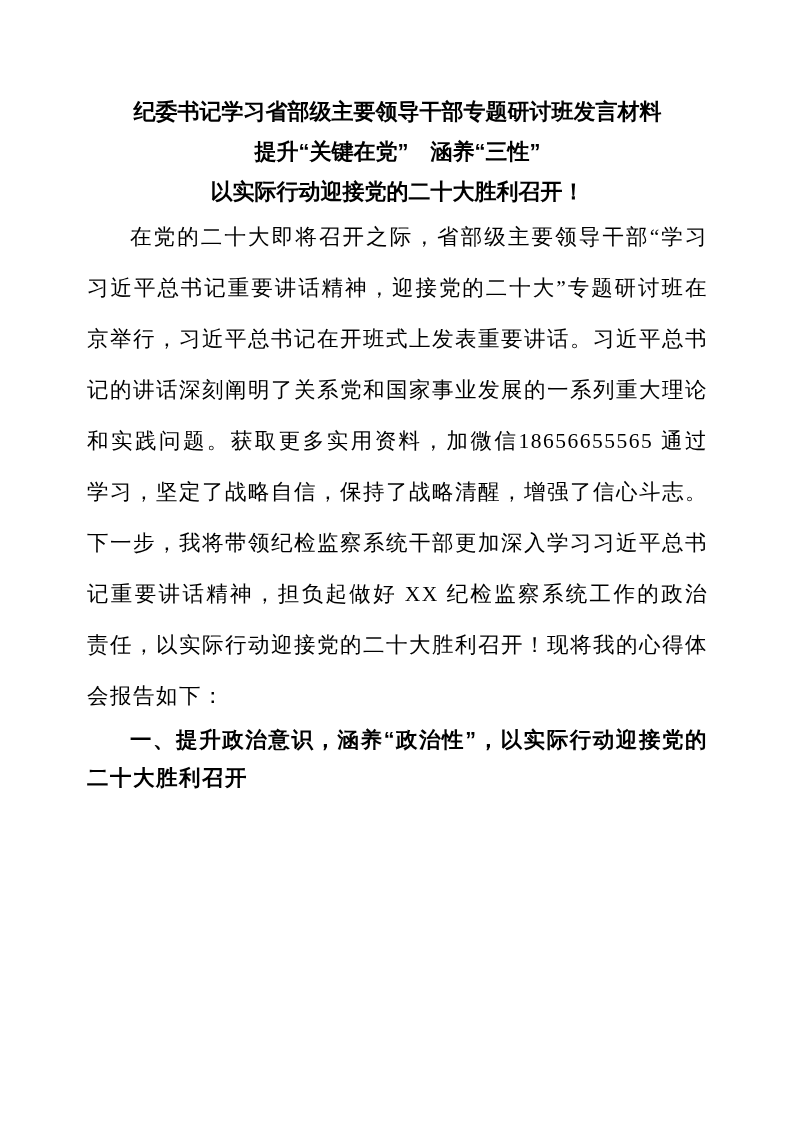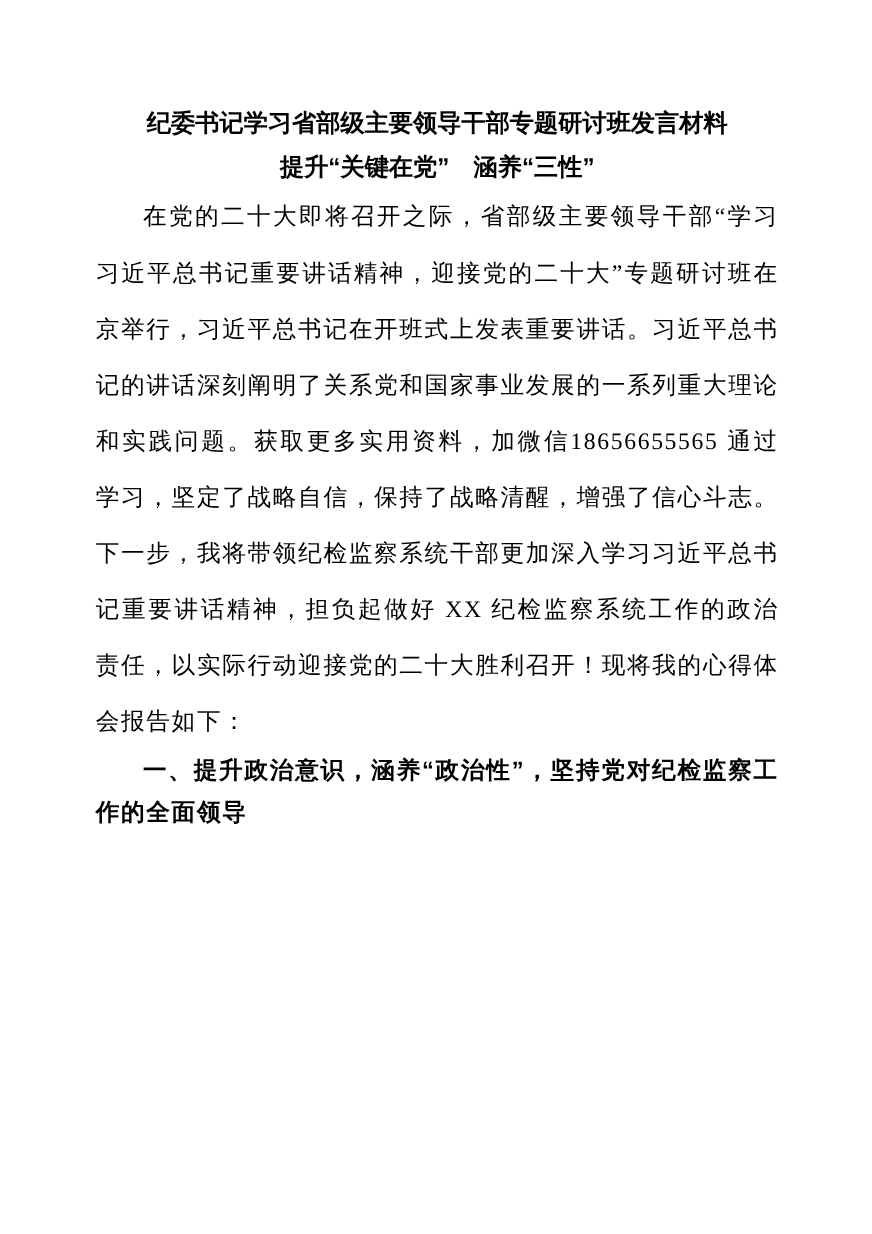--- a/index.html
+++ b/index.html
@@ -48,18 +48,19 @@
     text-indent: 2em;
     color: #000000;
   }
 </style>
 </head>
 <body>
 
 <div class="page">
   <div class="doc-title">纪委书记学习省部级主要领导干部专题研讨班发言材料</div>
   <div class="doc-title">提升“关键在党”　涵养“三性”</div>
+  <div class="doc-title">以实际行动迎接党的二十大胜利召开！</div>
 
   <p class="body-para">在党的二十大即将召开之际，省部级主要领导干部“学习习近平总书记重要讲话精神，迎接党的二十大”专题研讨班在京举行，习近平总书记在开班式上发表重要讲话。习近平总书记的讲话深刻阐明了关系党和国家事业发展的一系列重大理论和实践问题。获取更多实用资料，加微信18656655565 通过学习，坚定了战略自信，保持了战略清醒，增强了信心斗志。下一步，我将带领纪检监察系统干部更加深入学习习近平总书记重要讲话精神，担负起做好 XX 纪检监察系统工作的政治责任，以实际行动迎接党的二十大胜利召开！现将我的心得体会报告如下：</p>
 
-  <h2 class="section-heading">一、提升政治意识，涵养“政治性”，坚持党对纪检监察工作的全面领导</h2>
+  <h2 class="section-heading">一、提升政治意识，涵养“政治性”，以实际行动迎接党的二十大胜利召开</h2>
 
 </div>
 
 </body></html>

